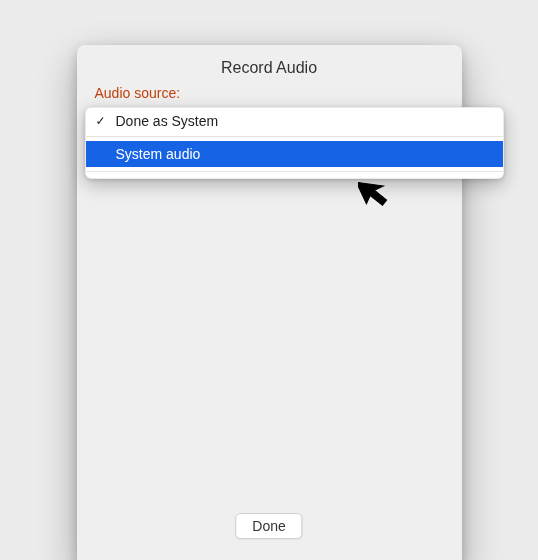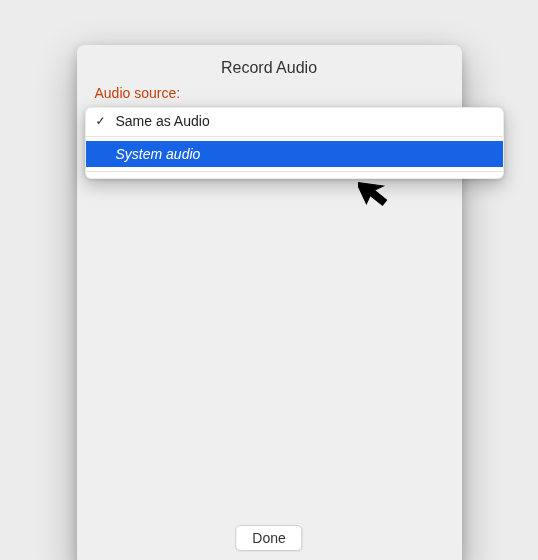--- a/index.html
+++ b/index.html
@@ -57,21 +57,20 @@
       color: #222;
       padding: 3px 8px 3px 30px;
       position: relative;
       cursor: default;
     }
     .option-item.selected {
       background: #1763e6;
       color: #fff;
       padding-top: 5px;
       padding-bottom: 5px;
-      font-style: italic;
     }
     .option-check {
       position: absolute;
       left: 10px;
       top: 50%;
       transform: translateY(-50%);
       font-size: 12px;
     }
     .option-divider {
       height: 1px;
@@ -79,21 +78,21 @@
       margin: 4px 0;
     }
     .cursor-arrow {
       position: absolute;
       left: 358px;
       top: 172px;
       pointer-events: none;
     }
     .done-button {
       position: absolute;
-      bottom: 18px;
+      bottom: 30px;
       left: 50%;
       transform: translateX(-50%);
       background: #fff;
       border: 1px solid #d0d0d0;
       border-radius: 5px;
       padding: 4px 16px;
       font-size: 14px;
       color: #333;
       font-family: inherit;
       cursor: default;
@@ -103,21 +102,21 @@
 </head>
 <body>
 
 <div class="dialog">
   <div class="dialog-title">Record Audio</div>
   <div class="source-label">Audio source:</div>
 
   <div class="options-box">
     <div class="option-item">
       <span class="option-check">✓</span>
-      <span>Same as Audio</span>
+      <span>Done as System</span>
     </div>
     <div class="option-divider"></div>
     <div class="option-item selected">
       <span>System audio</span>
     </div>
     <div class="option-divider"></div>
   </div>
 
   <button class="done-button">Done</button>
 </div>

